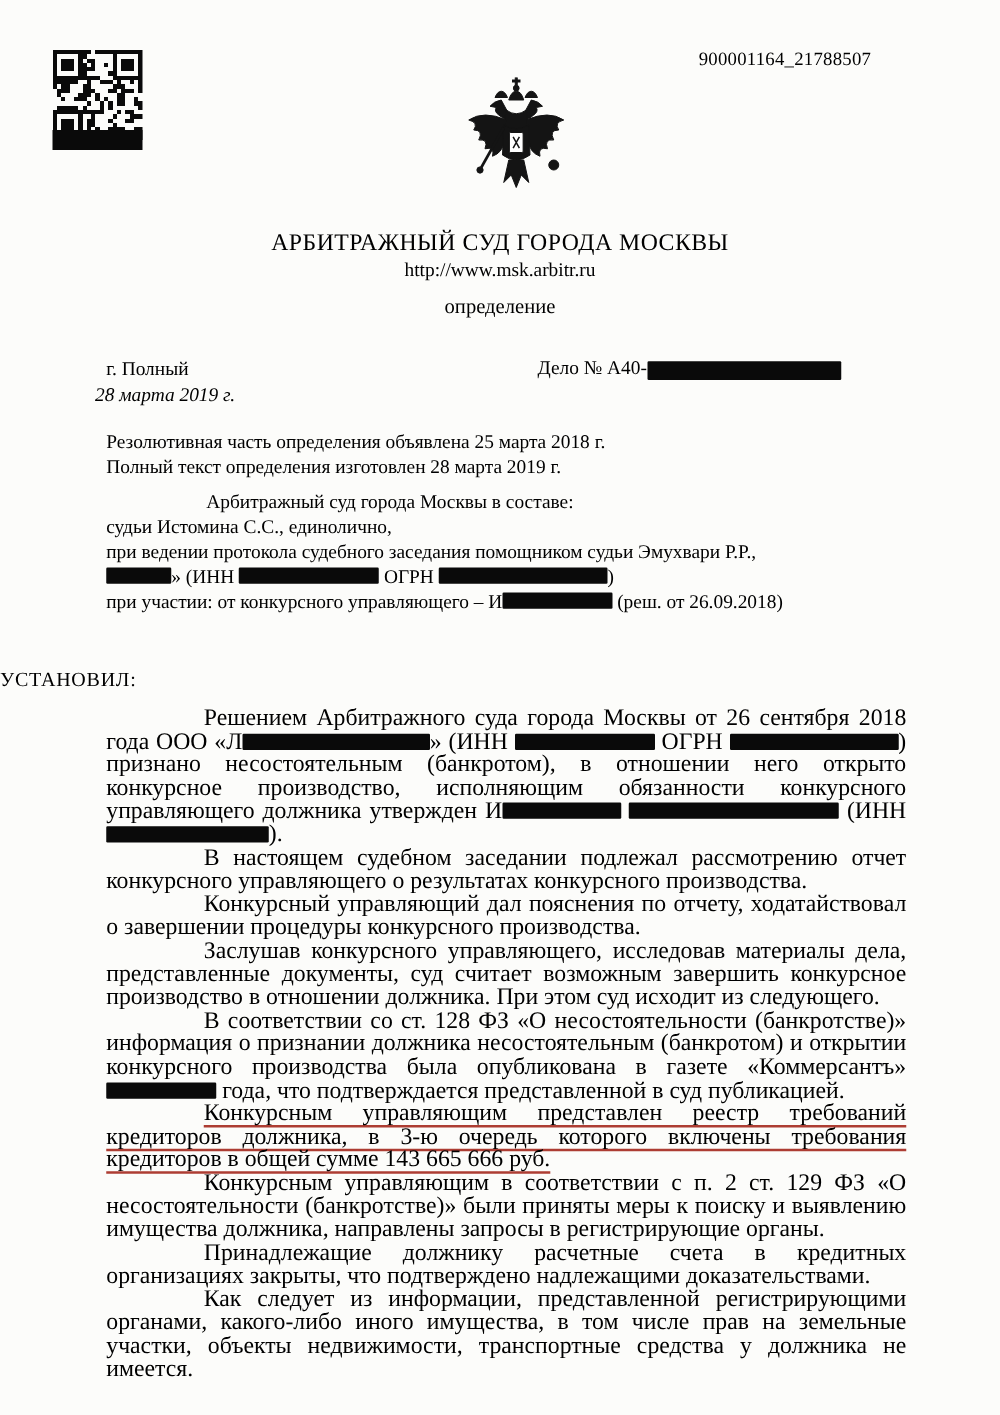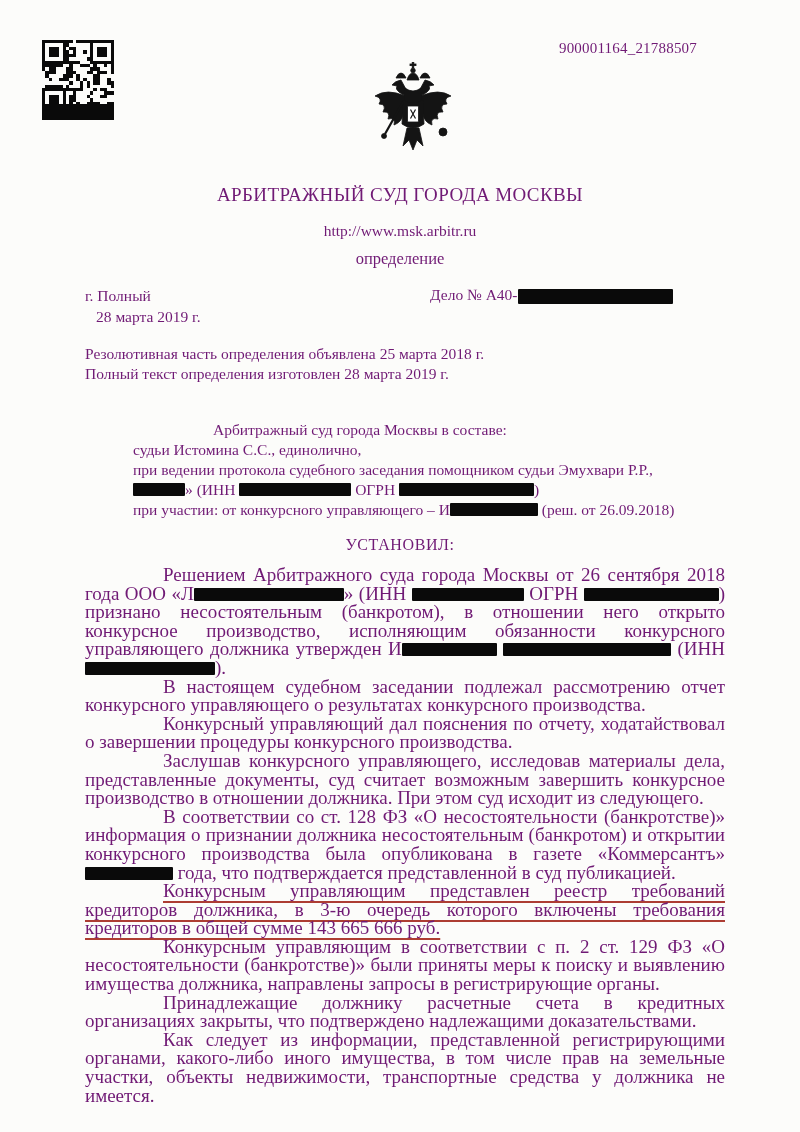--- a/index.html
+++ b/index.html
@@ -1,49 +1,49 @@
 <!DOCTYPE html>
 <html><head>
 <meta charset="utf-8">
 <style>
   html,body{margin:0;padding:0;background:#e8e8e8;}
   .page{
     position:relative;width:800px;height:1132px;margin:0 auto;
-    background:#fcfcfa;color:#701a75;
+    background:#fcfcfa;color:#000000;
     font-family:"Liberation Serif","DejaVu Serif",serif;
     overflow:hidden;
   }
   .doc-number{position:absolute;top:40px;right:103px;font-size:15px;letter-spacing:.2px;}
   
   .qr-wrap{position:absolute;left:42px;top:40px;width:72px;height:80px;}
   .qr-bar{position:absolute;left:0;top:64px;width:72px;height:16px;background:#0a0a0a;}
   
   .emblem{position:absolute;left:363px;top:62px;width:100px;height:106px;}
   
   .header{position:absolute;left:0;top:184px;width:100%;text-align:center;}
   .court-name{font-size:19px;font-weight:normal;letter-spacing:.4px;}
   .court-address{font-size:15.5px;margin-top:4px;}
-  .court-site{font-size:15.5px;margin-top:16px;}
+  .court-site{font-size:15.5px;margin-top:2px;}
   .doc-type{font-size:16.5px;margin-top:9px;}
   
   .abs{position:absolute;font-size:15.5px;}
   .case-group{display:flex;align-items:flex-end;}
   
   .redact{display:inline-block;background:#0a0a0a;height:13px;vertical-align:-1px;border-radius:1px;}
   .rtall{height:15px;}
   .w52{width:52px}.w88{width:88px}.w92{width:92px}.w95{width:95px}
   .w112{width:112px}.w130{width:130px}.w135{width:135px}.w150{width:150px}
   .w155{width:155px}.w168{width:168px}
   
-  .composition{position:absolute;left:85px;top:420px;width:652px;font-size:15.5px;line-height:19.9px;margin-left:48px;}
+  .composition{position:absolute;left:85px;top:392px;width:652px;font-size:15.5px;line-height:19.9px;}
   .comp-line{white-space:nowrap;}
   .indent1{padding-left:80px;}
   .stretch{word-spacing:3px;}
   
-  .ustanovil{position:absolute;left:0;top:536px;width:100%;text-align:center;font-size:16px;letter-spacing:.6px;}
+  .ustanovil{position:absolute;left:0;top:536px;width:100%;text-align:left;font-size:16px;letter-spacing:.6px;}
   
   .body{position:absolute;left:85px;top:566px;width:640px;font-size:19px;line-height:18.6px;text-align:justify;}
   .para{margin:0;text-indent:78px;}
   .nw{white-space:nowrap;}
   .redline{
     text-decoration:underline;
     text-decoration-color:#ad3d33;
     text-decoration-thickness:2.2px;
     text-underline-offset:4px;
   }
@@ -226,21 +226,21 @@
     <div class="court-name">АРБИТРАЖНЫЙ СУД ГОРОДА МОСКВЫ</div>
     <div class="court-site">http://www.msk.arbitr.ru</div>
     <div class="doc-type">определение</div>
   </div>
 
   <div class="abs" style="left:85px;top:287px;">г. Полный</div>
   <div class="abs case-group" style="left:430px;top:286px;">
     <span>Дело № А40-</span>
       <span class="redact rtall w155"></span>
   </div>
-  <div class="abs" style="left:96px;top:308px;">28 марта 2019 г.</div>
+  <div class="abs" style="left:76px;top:308px;font-style:italic;">28 марта 2019 г.</div>
 
   <div class="abs" style="left:85px;top:345px;">Резолютивная часть определения объявлена 25 марта 2018 г.</div>
   <div class="abs" style="left:85px;top:365px;">Полный текст определения изготовлен 28 марта 2019 г.</div>
 
   <div class="composition">
     <div class="comp-line indent1">Арбитражный суд города Москвы в составе:</div>
     <div class="comp-line">судьи Истомина С.С., единолично,</div>
     <div class="comp-line">при ведении протокола судебного заседания помощником судьи Эмухвари Р.Р.,</div>
     <div class="comp-line"><span class="redact w52"></span><span>» (ИНН </span><span class="redact w112"></span><span> ОГРН </span><span class="redact w135"></span><span>)</span></div>
     <div class="comp-line"><span>при участии: от конкурсного управляющего – И</span><span class="redact w88"></span><span> (реш. от 26.09.2018)</span></div>

